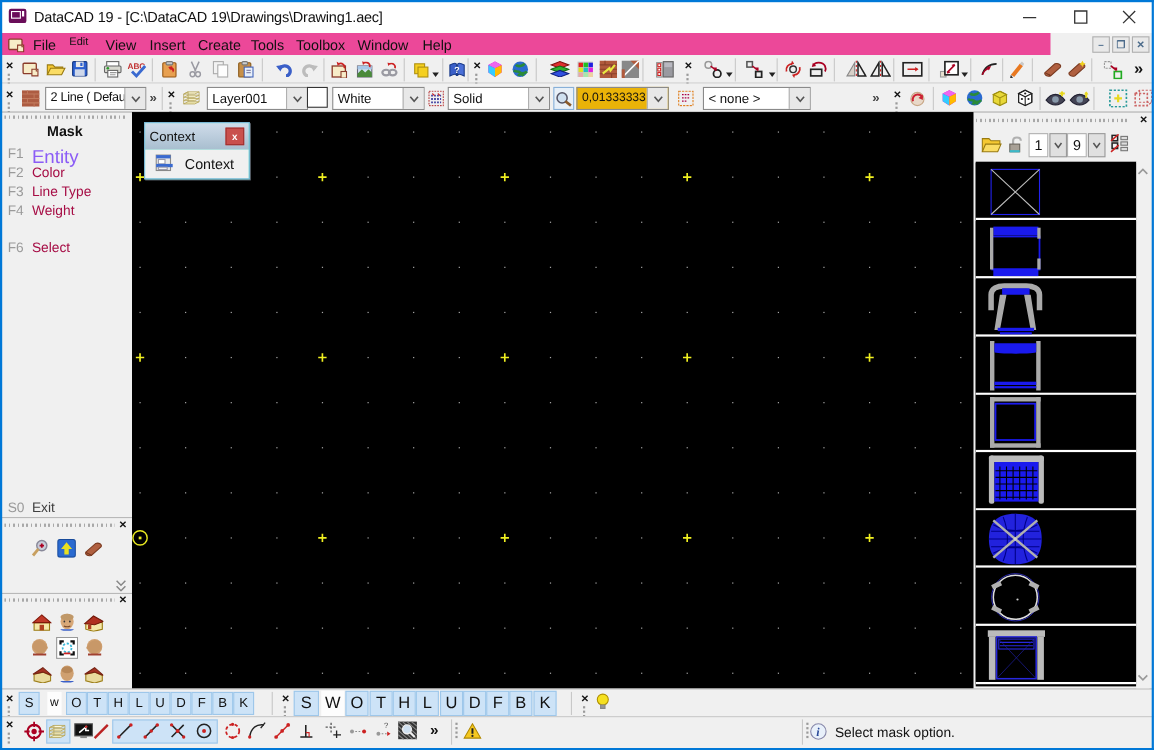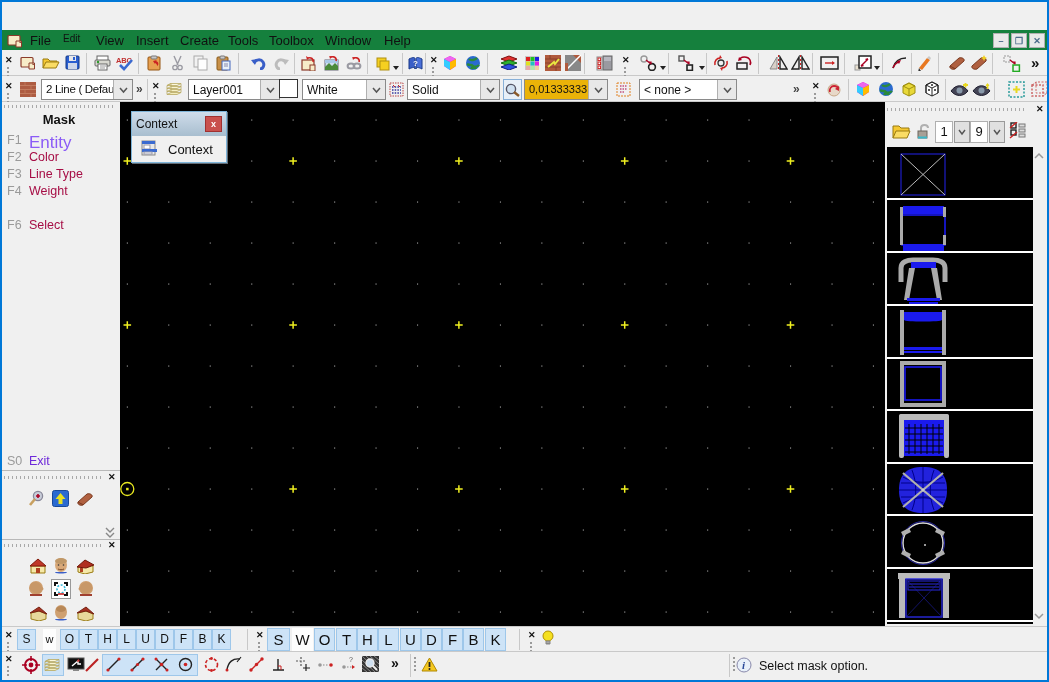--- a/index.html
+++ b/index.html
@@ -1,19 +1,31 @@
 <!DOCTYPE html>
 <html><head><meta charset="utf-8"><style>
 *{margin:0;padding:0;box-sizing:border-box}
 body{width:1049px;height:682px;font-family:"Liberation Sans",sans-serif;overflow:hidden;background:#f0f0f0}
 #win{position:absolute;left:0;top:0;width:1049px;height:682px;background:#f0f0f0}
 .ab{position:absolute}
 </style></head><body>
 <div id="win">
-<div class="ab" style="left:0;top:30px;width:1049px;height:20px;background:#15803d">
+<div class="ab" style="left:0;top:0;width:1049px;height:30px;background:#fff">
+<div class="ab" style="left:8px;top:8px;width:16px;height:13px;background:#6a0d59;border-radius:2px">
+        <div class="ab" style="left:2px;top:2px;width:9px;height:7px;border:1px solid #fff"></div>
+        <div class="ab" style="left:12px;top:2px;width:1.5px;height:5px;background:#fff"></div>
+      </div>
+<div class="ab" style="left:31px;top:8px;font-size:13.2px;letter-spacing:-0.2px;color:#111">DataCAD 19 - [C:\DataCAD 19\Drawings\Drawing1.aec]</div>
+<svg class="ab" style="left:925px;top:2" width="115" height="28">
+        <path d="M5 14h12" stroke="#333" stroke-width="1.2"></path>
+        <path d="M52 8h11v11H52z" fill="none" stroke="#333" stroke-width="1.2"></path>
+        <path d="M96 8l11 11M107 8L96 19" stroke="#333" stroke-width="1.2"></path>
+      </svg>
+</div>
+<div class="ab" style="left:0;top:30px;width:955px;height:20px;background:#ec4899">
 <div style="position:absolute;left:7px;top:3px;line-height:0"><svg width="17" height="15" viewBox="0 0 17 15" style="">
           <rect x="1" y="2.5" width="12" height="9.5" rx="1" fill="#f7ecc8" stroke="#8b3b2b" stroke-width="1.2"></rect>
           <path d="M9 8h5.5v6H9z" fill="#f7ecc8" stroke="#8b3b2b"></path>
           <path d="M12.5 8l2 2h-2z" fill="#8b3b2b"></path>
         </svg></div>
 <div class="ab" style="left:30px;top:3px;font-size:13px;color:#111">File</div>
 <div class="ab" style="left:63px;top:3px;font-size:10px;color:#111">Edit</div>
 <div class="ab" style="left:96px;top:3px;font-size:13px;color:#111">View</div>
 <div class="ab" style="left:136px;top:3px;font-size:13px;color:#111">Insert</div>
 <div class="ab" style="left:180px;top:3px;font-size:13px;color:#111">Create</div>
@@ -395,21 +407,21 @@
 <div class="ab" style="left:29px;top:31px;font-size:17px;color:#8b5cf6">Entity</div>
 <div class="ab" style="left:7px;top:48px;font-size:12.5px;color:#9a9a9a">F2</div>
 <div class="ab" style="left:29px;top:48px;font-size:12.5px;color:#a60d45">Color</div>
 <div class="ab" style="left:7px;top:65px;font-size:12.5px;color:#9a9a9a">F3</div>
 <div class="ab" style="left:29px;top:65px;font-size:12.5px;color:#a60d45">Line Type</div>
 <div class="ab" style="left:7px;top:82px;font-size:12.5px;color:#9a9a9a">F4</div>
 <div class="ab" style="left:29px;top:82px;font-size:12.5px;color:#a60d45">Weight</div>
 <div class="ab" style="left:7px;top:116px;font-size:12.5px;color:#9a9a9a">F6</div>
 <div class="ab" style="left:29px;top:116px;font-size:12.5px;color:#a60d45">Select</div>
 <div class="ab" style="left:7px;top:352px;font-size:12.5px;color:#9a9a9a">S0</div>
-<div class="ab" style="left:29px;top:352px;font-size:12.5px;color:#6d28d9">Exit</div>
+<div class="ab" style="left:29px;top:352px;font-size:12.5px;color:#404040">Exit</div>
 <div class="ab" style="left:0;top:368px;width:120px;height:1px;background:#b8b8b8"></div>
 <div class="ab" style="left:4px;top:374px;width:100px;height:3px;background-image:repeating-linear-gradient(90deg,#a8a8a8 0,#a8a8a8 1.5px,transparent 1.5px,transparent 4px)"></div>
 <div style="position:absolute;left:108px;top:371px;font-size:9px;font-weight:bold;color:#111;line-height:1">✕</div>
 <div style="position:absolute;left:28px;top:388px;line-height:0"><svg width="18" height="17" viewBox="0 0 18 17" style="">
             <circle cx="10" cy="6" r="4.6" fill="#c8ccd8" stroke="#889" stroke-width="1.3"></circle>
             <path d="M10 4v4M8 6h4" stroke="#a02" stroke-width="1.6"></path>
             <path d="M7 9l-5 6" stroke="#c8a060" stroke-width="2.6"></path>
           </svg></div>
 <div style="position:absolute;left:52px;top:388px;line-height:0"><svg width="17" height="17" viewBox="0 0 17 17" style="">
             <rect x="0.5" y="0.5" width="16" height="16" rx="2" fill="#2a6ad0" stroke="#184a9a"></rect>

